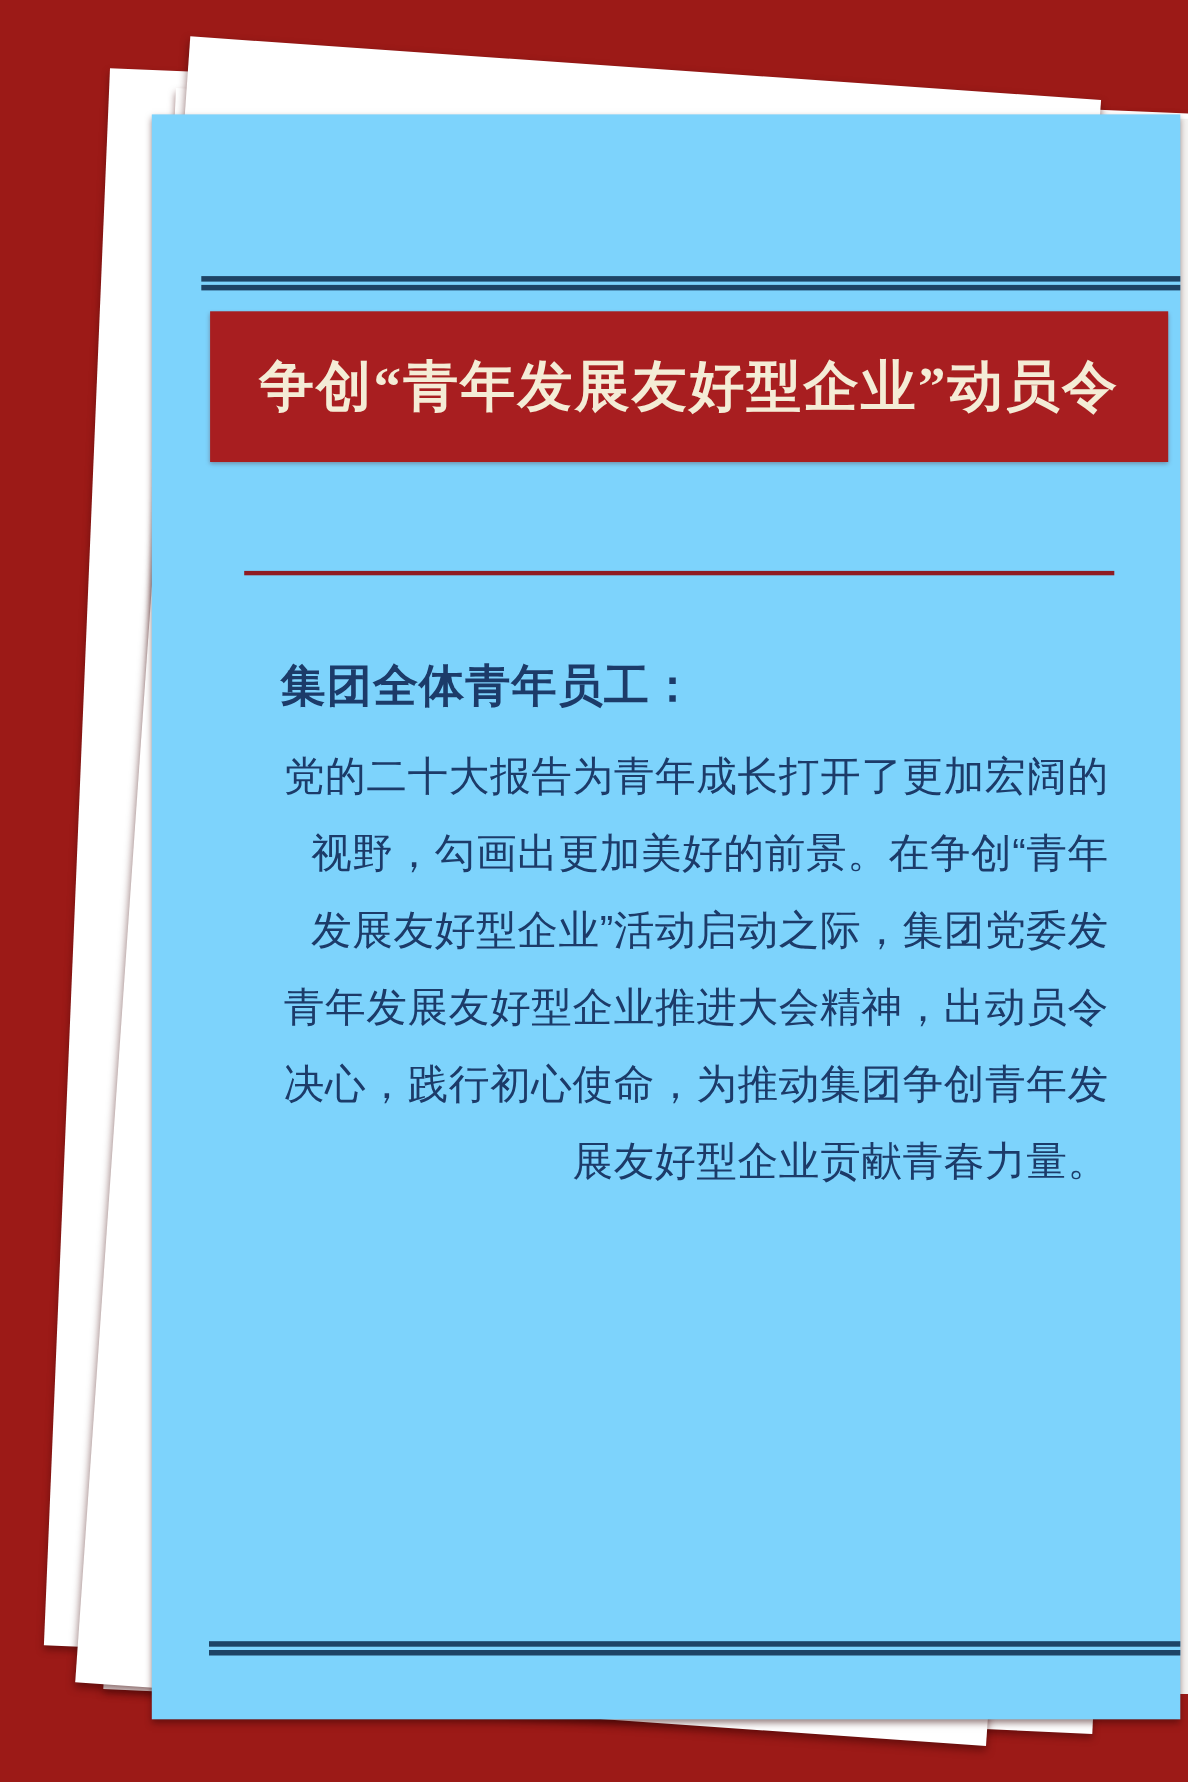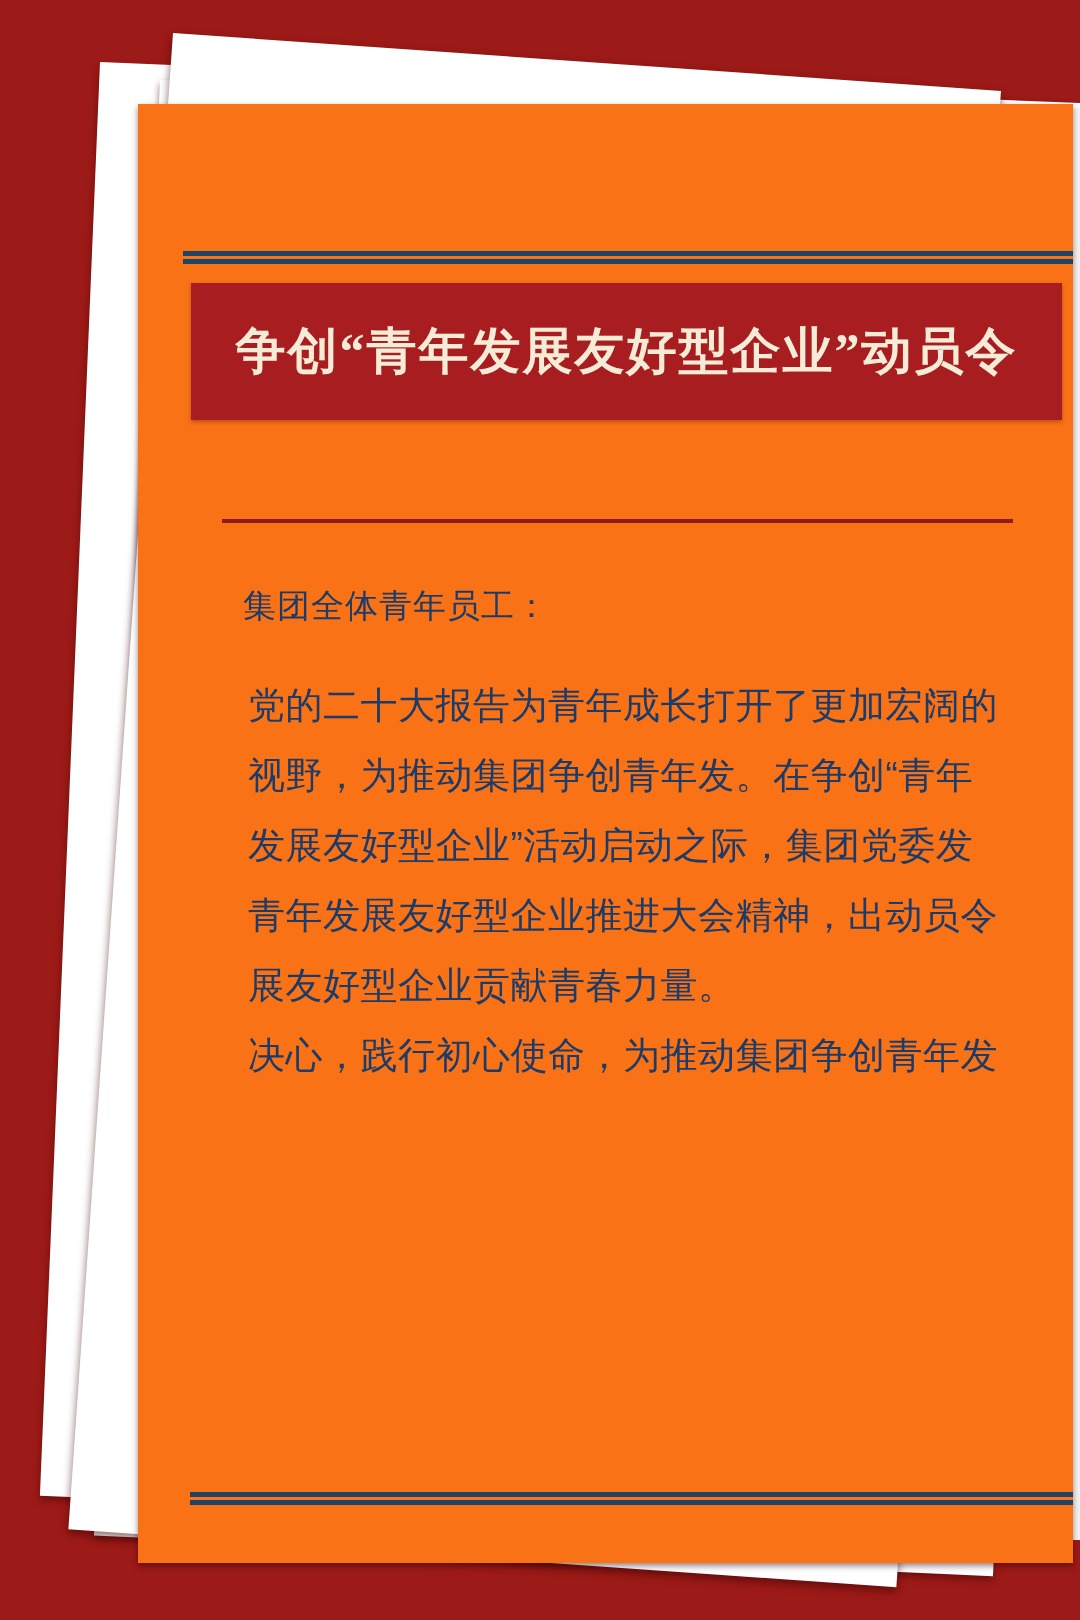--- a/index.html
+++ b/index.html
@@ -45,22 +45,23 @@
     box-shadow: 0 4px 8px rgba(60,5,5,0.6);
   }
   .sheet-right-sliver {       
     left: 145px; top: 108px;
     width: 935px; height: 1432px;
     background: #f4f3f1;
   }
   .sheet-main {               
     left: 138px; top: 104px;
     width: 935px; height: 1459px;
-    background: #f97316;
+    background: #7dd3fc;
     box-shadow: 0 3px 6px rgba(50,5,5,0.5);
+    text-align: right;
   }
 
   
   .double-rule {
     position: absolute;
     height: 13px;
     box-sizing: border-box;
     border-top: 5px solid #1d4365;
     border-bottom: 5px solid #1d4365;
   }
@@ -91,23 +92,23 @@
     font-size: 50px;
     letter-spacing: 2px;
     color: #f4ecd6;
     white-space: nowrap;
   }
 
   
   .salutation {
     position: absolute;
     left: 105px; top: 480px;
-    margin: 0;
-    font-size: 33px;
-    font-weight: normal;
+    margin: 12px;
+    font-size: 41px;
+    font-weight: bold;
     letter-spacing: 1px;
     color: #1c3b69;
     white-space: nowrap;
   }
 
   .letter-body {
     position: absolute;
     left: 110px; top: 567px;
     width: 760px;
     color: #1c3b69;
@@ -138,23 +139,23 @@
     <div class="banner">
       <span class="banner-title">争创“青年发展友好型企业”动员令</span>
     </div>
 
     <div class="red-divider"></div>
 
     <h2 class="salutation">集团全体青年员工：</h2>
 
     <div class="letter-body">
       <div class="letter-line">党的二十大报告为青年成长打开了更加宏阔的</div>
-      <div class="letter-line">视野，为推动集团争创青年发。在争创“青年</div>
+      <div class="letter-line">视野，勾画出更加美好的前景。在争创“青年</div>
       <div class="letter-line">发展友好型企业”活动启动之际，集团党委发</div>
       <div class="letter-line">青年发展友好型企业推进大会精神，出动员令</div>
+      <div class="letter-line">决心，践行初心使命，为推动集团争创青年发</div>
       <div class="letter-line">展友好型企业贡献青春力量。</div>
-      <div class="letter-line">决心，践行初心使命，为推动集团争创青年发</div>
     </div>
 
     <div class="double-rule bottom"></div>
 
   </div>
 </div>
 
 </body></html>

